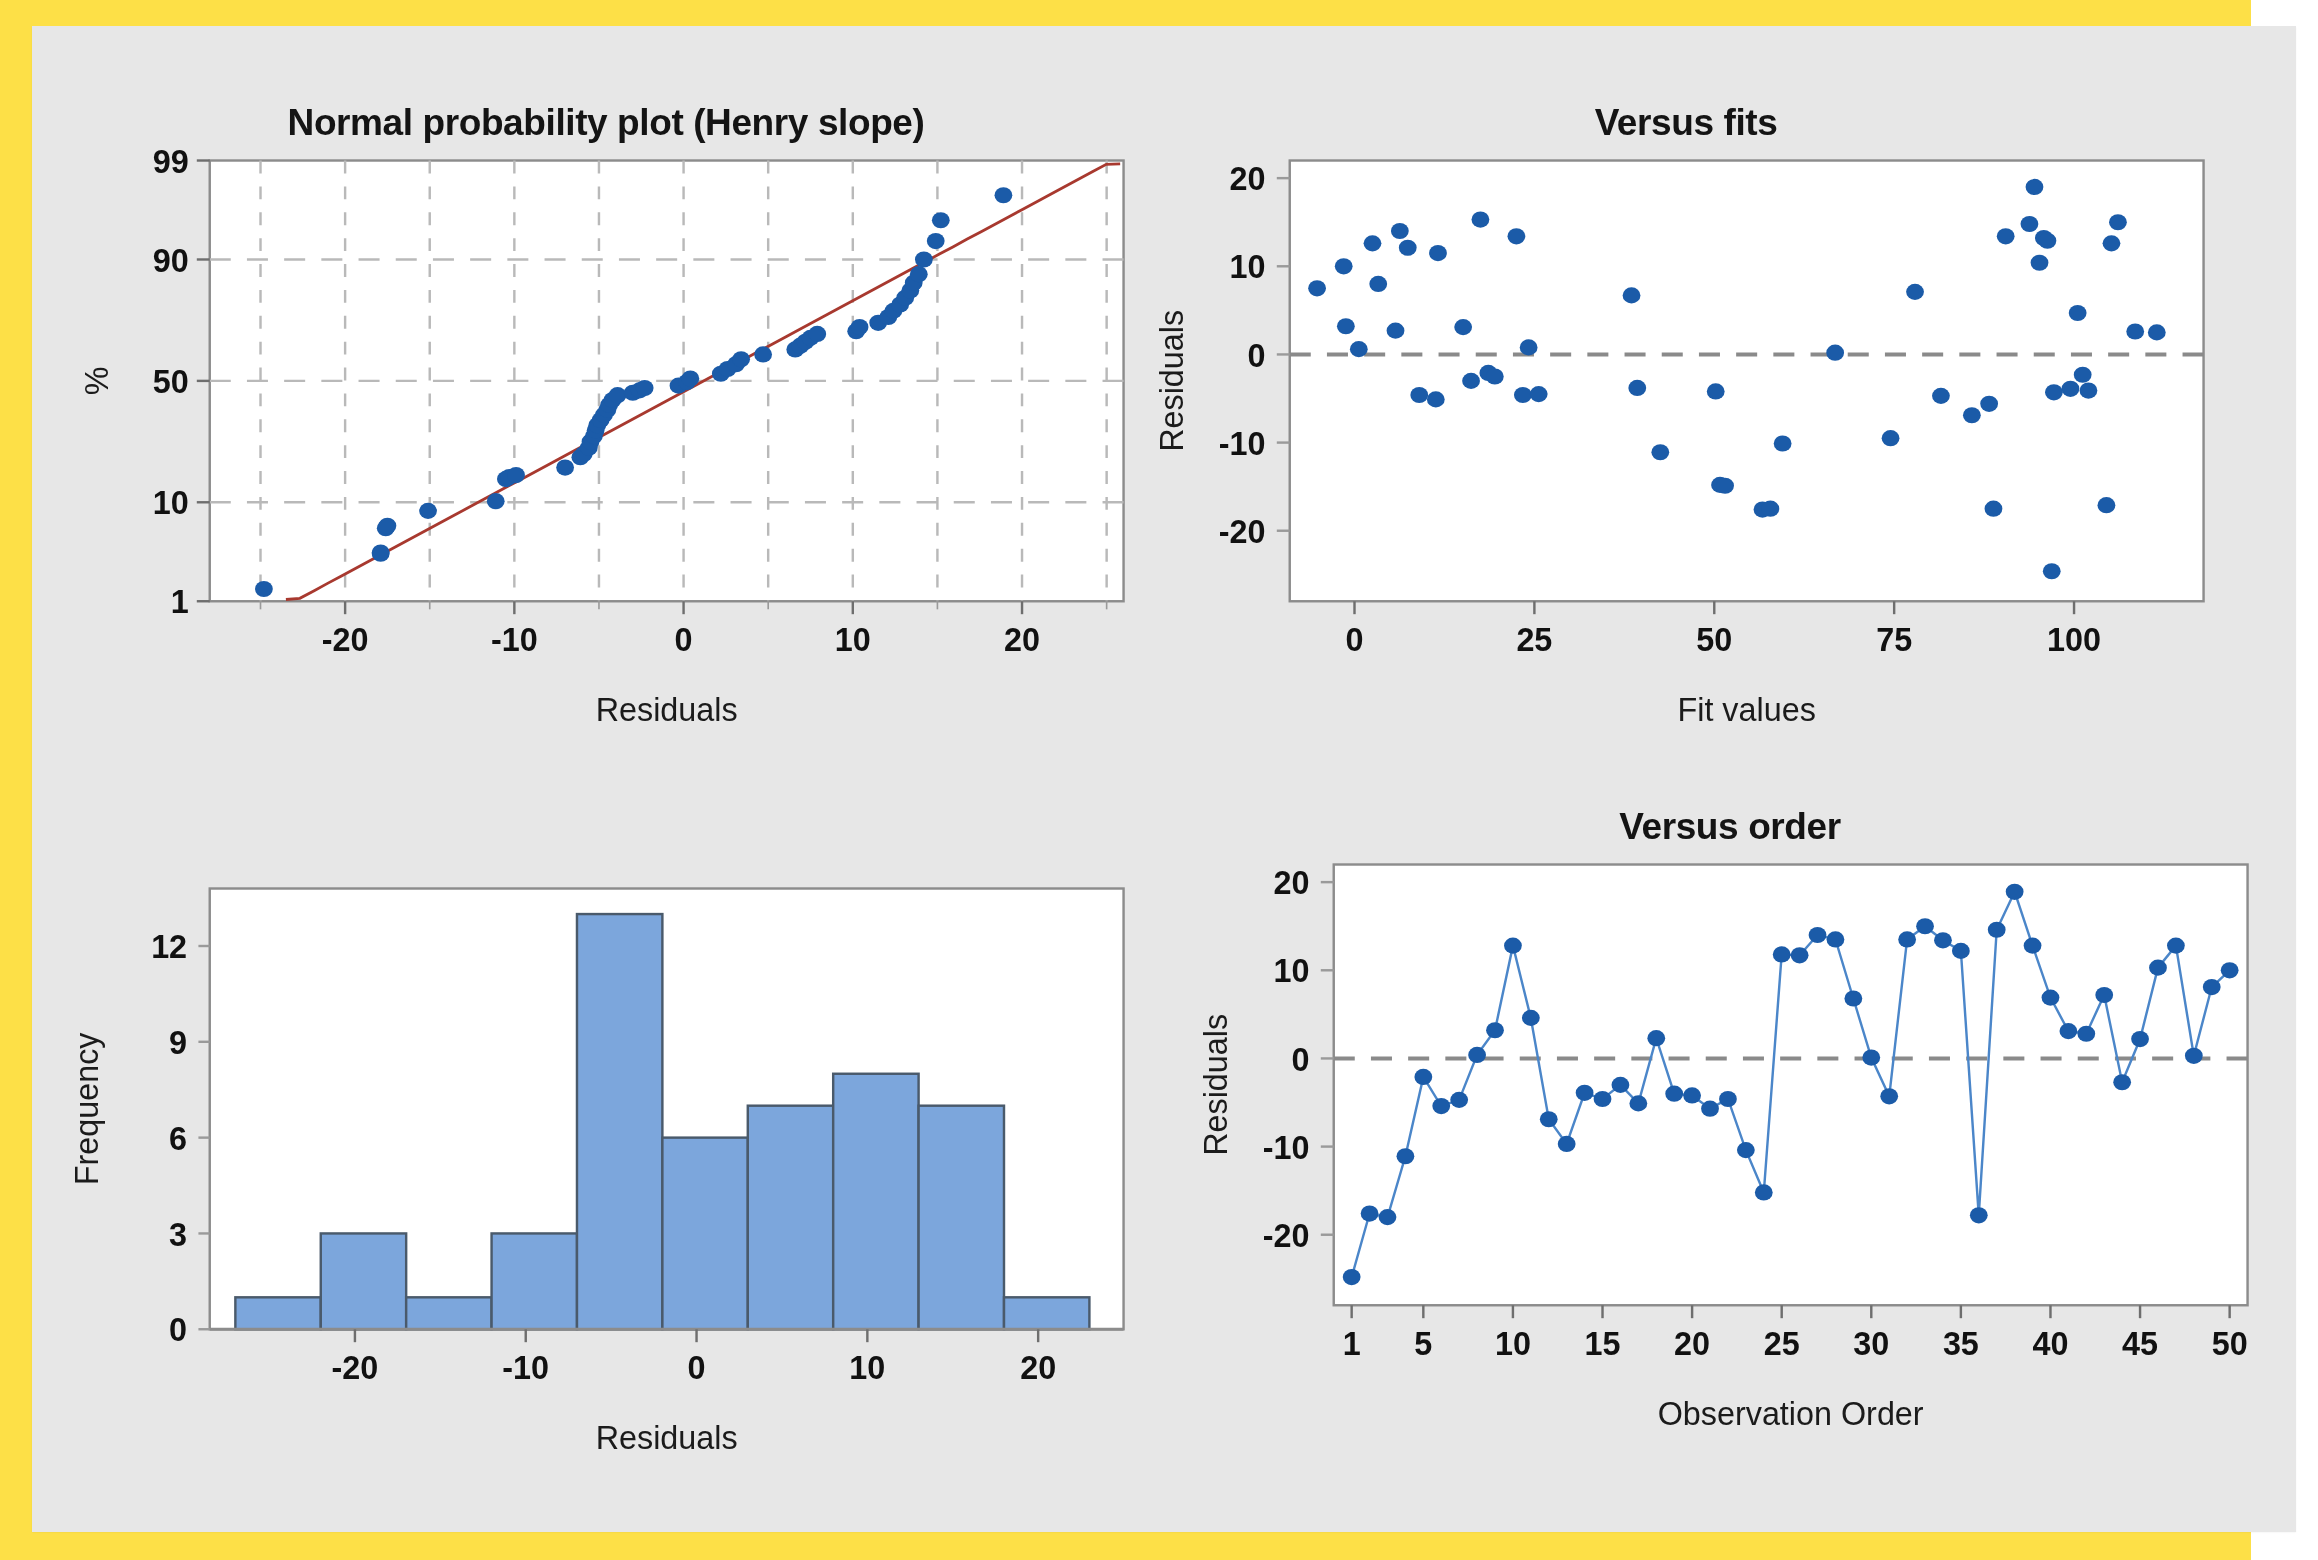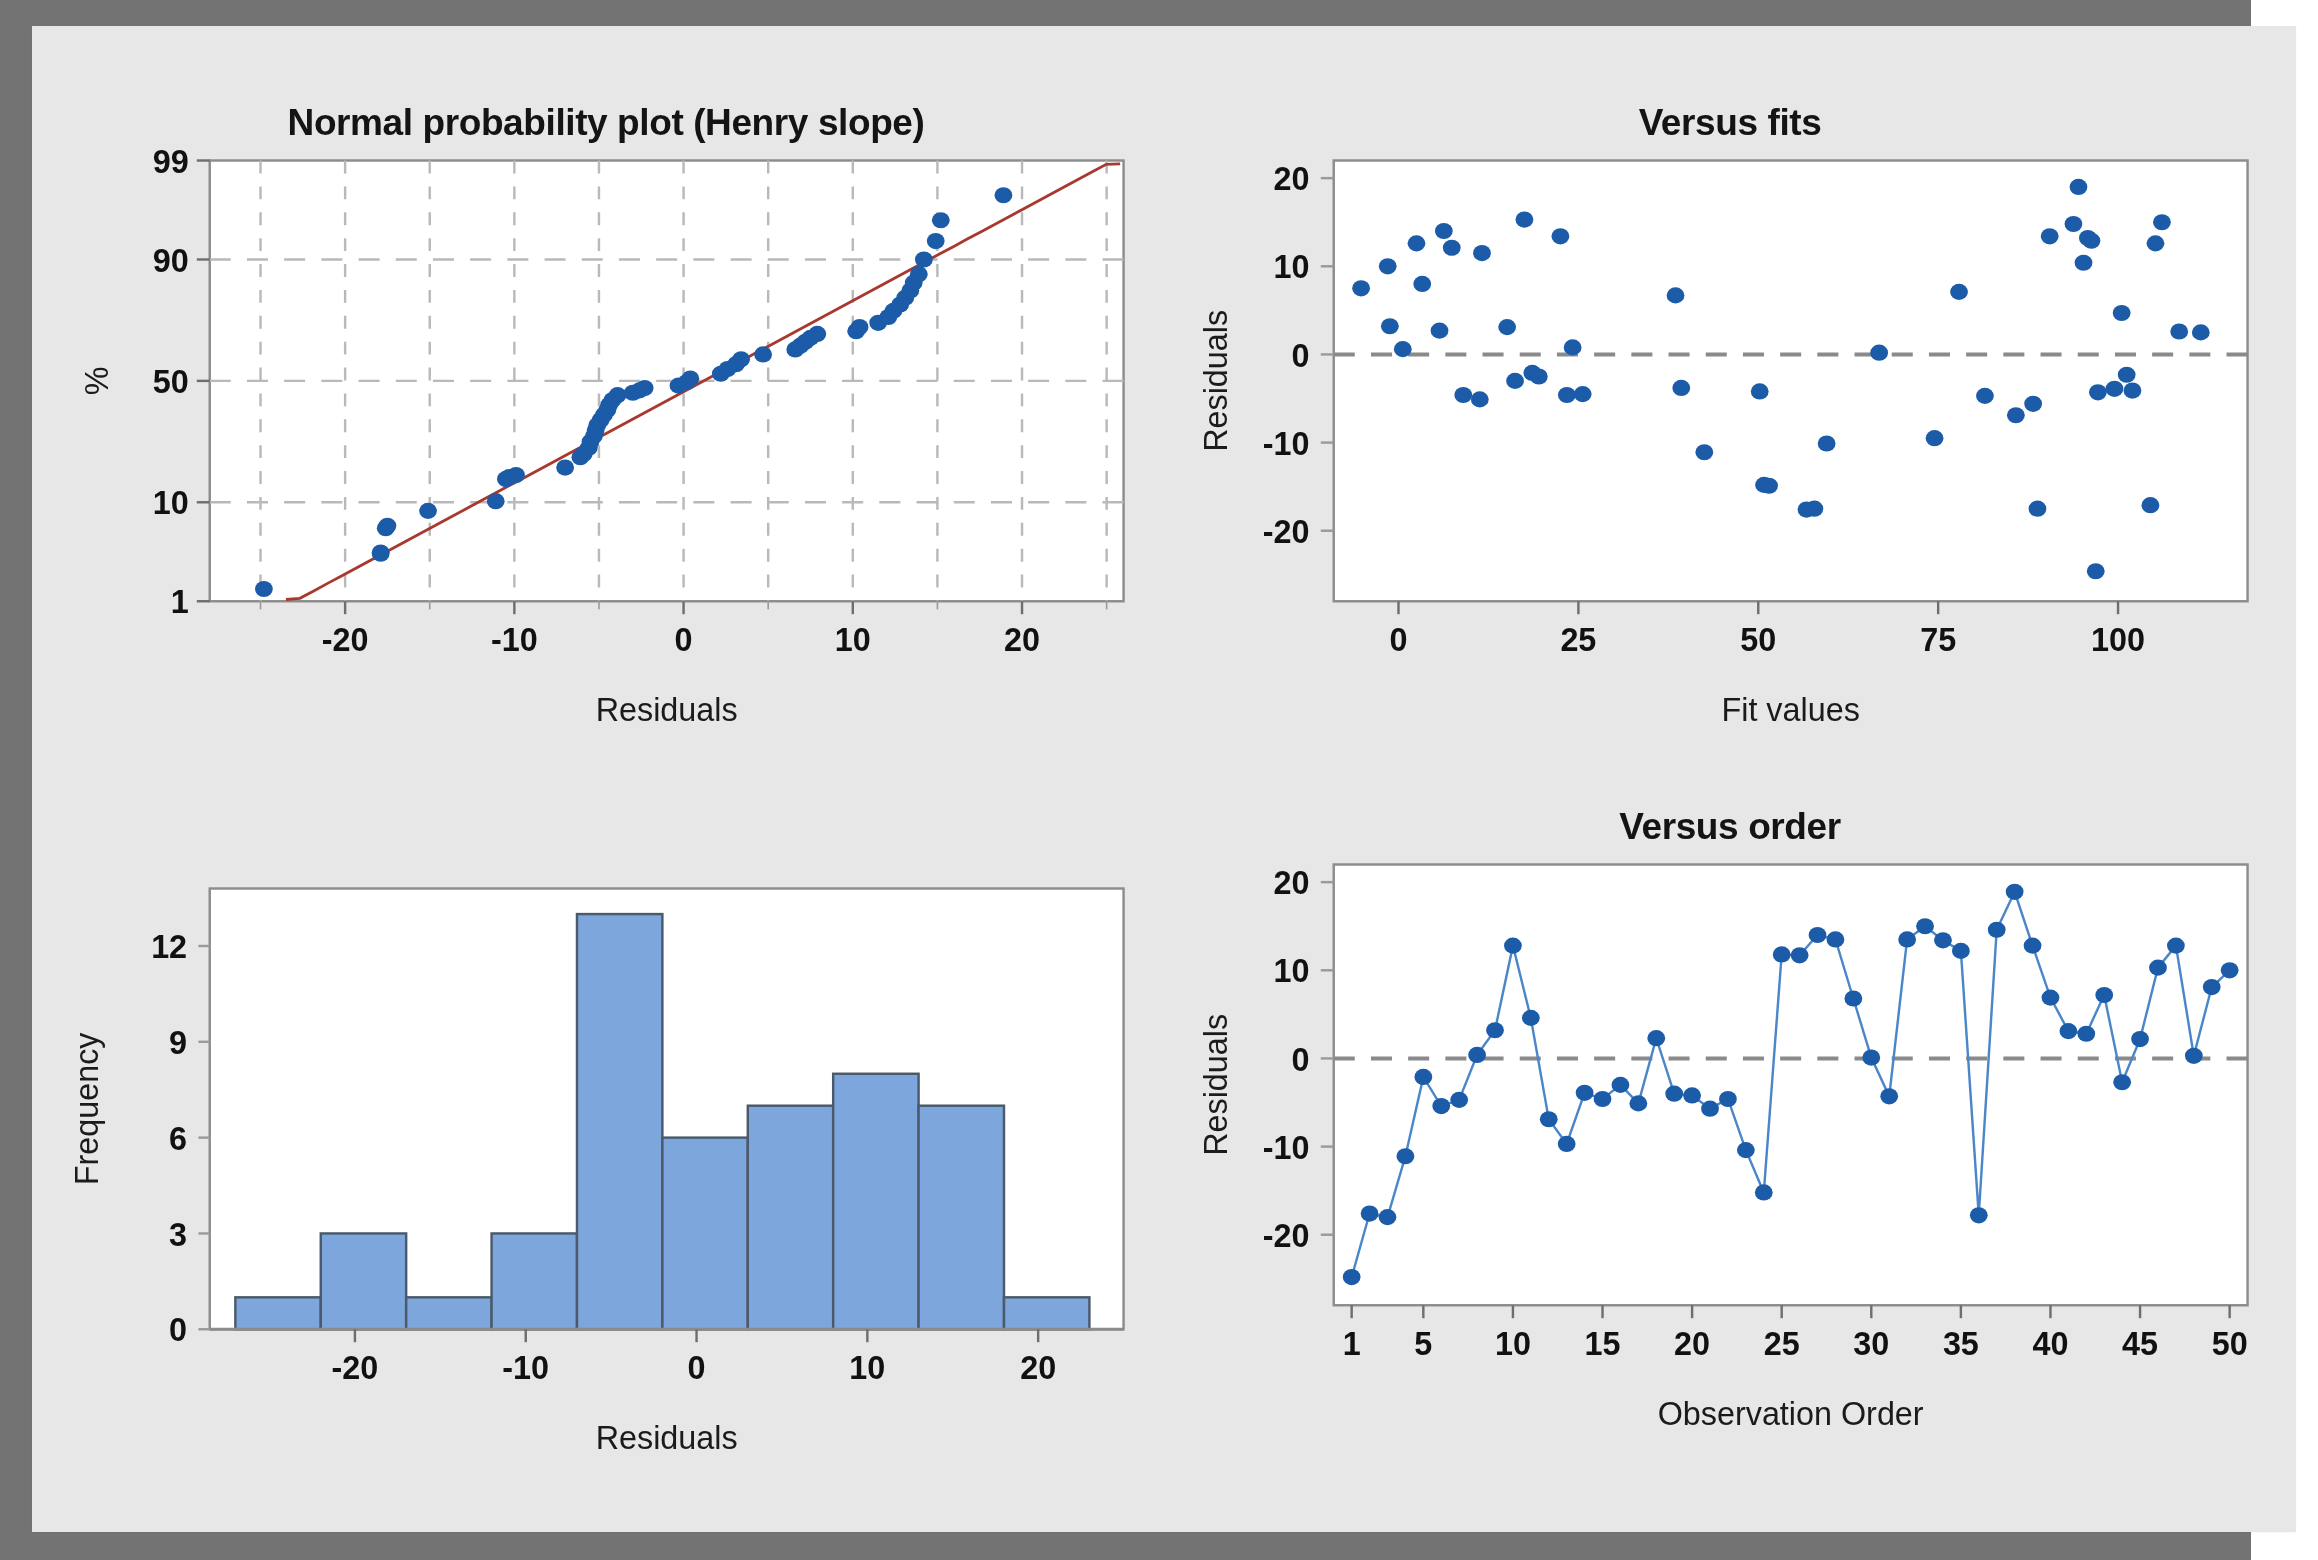--- a/index.html
+++ b/index.html
@@ -1,23 +1,23 @@
 <!DOCTYPE html>
 <html style="font-size:13px"><head>
 <meta charset="utf-8">
 <style>
   html,body{margin:0;padding:0;background:#ffffff;}
   body{width:2319px;height:1561px;font-family:"Liberation Sans",sans-serif;}
-  #frame{position:absolute;left:0;top:0;width:2251px;height:1561px;background:#737373;}
+  #frame{position:absolute;left:0;top:0;width:2251px;height:1561px;background:#fde047;}
   #panel{position:absolute;left:32px;top:26px;width:2264px;height:1506px;background:#e7e7e7;
          box-shadow:0 0.8px 1.6px rgba(0,0,0,0.06);}
   .grid{position:absolute;left:0;top:0;width:2264px;height:1506px;}
   .cell{position:absolute;}
   .c1{left:16px;  top:39px;  width:1116px;height:728px;}
-  .c2{left:1140px;top:39px;  width:1116px;height:728px;}
+  .c2{left:1096px;top:39px;  width:1116px;height:728px;}
   .c3{left:16px;  top:767px; width:1116px;height:728px;}
   .c4{left:1140px;top:743px; width:1116px;height:728px;}
   .ctitle{position:absolute;left:0;top:37px;width:100%;text-align:center;
           font-size:37px;font-weight:bold;color:#141414;letter-spacing:-0.4px;
           font-family:"Liberation Sans",sans-serif;}
   svg{position:absolute;left:0;top:0;}
   .axlabel{font-size:40px;fill:#1b1b1b;font-family:"Liberation Sans",sans-serif;}
   .ticktext{font-size:40px;fill:#111111;font-weight:bold;font-family:"Liberation Sans",sans-serif;}
 </style>
 </head>

